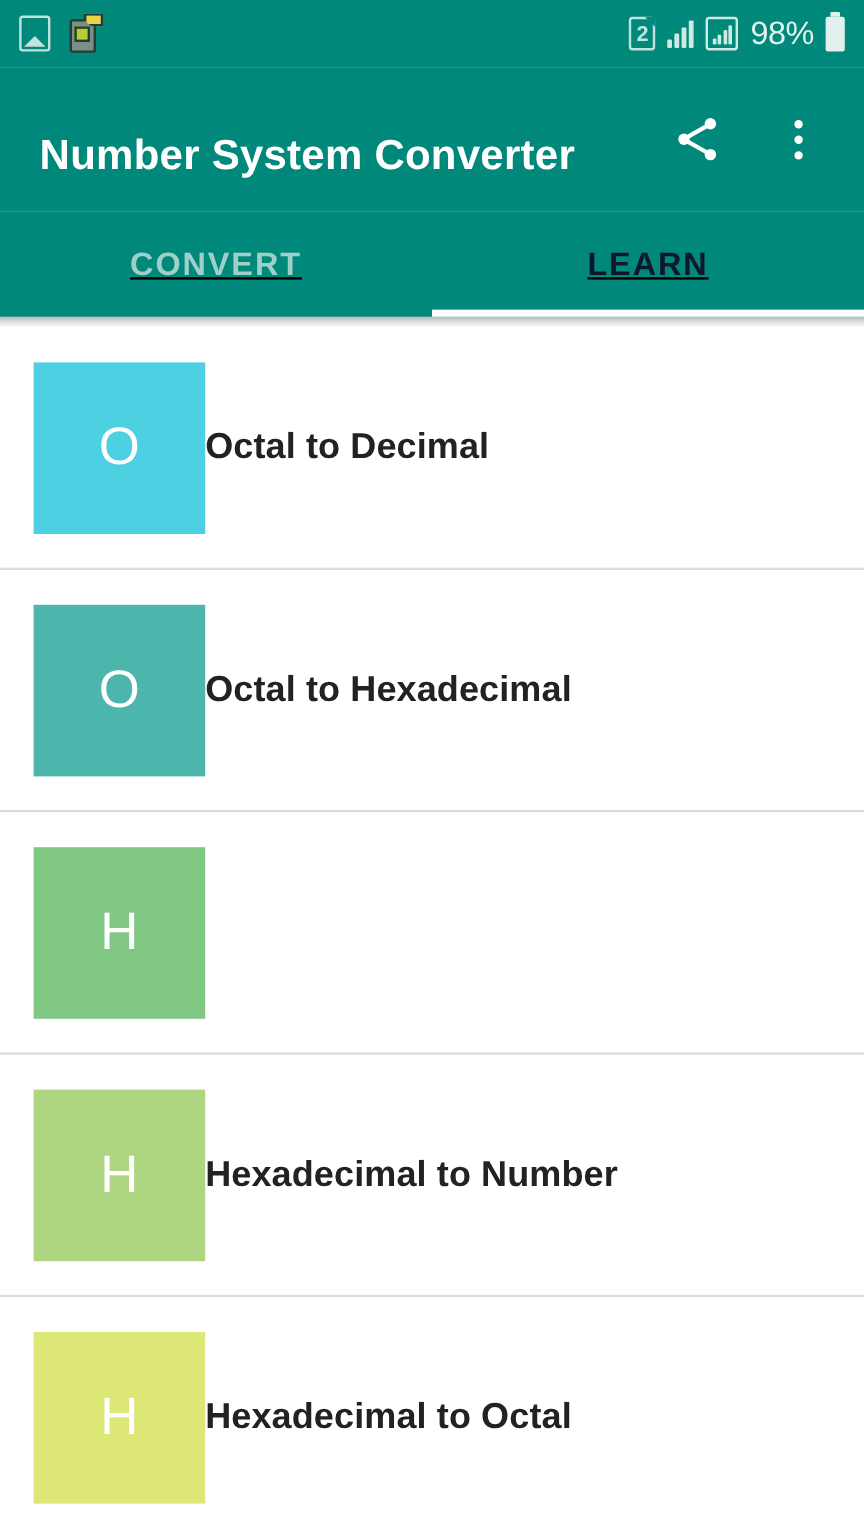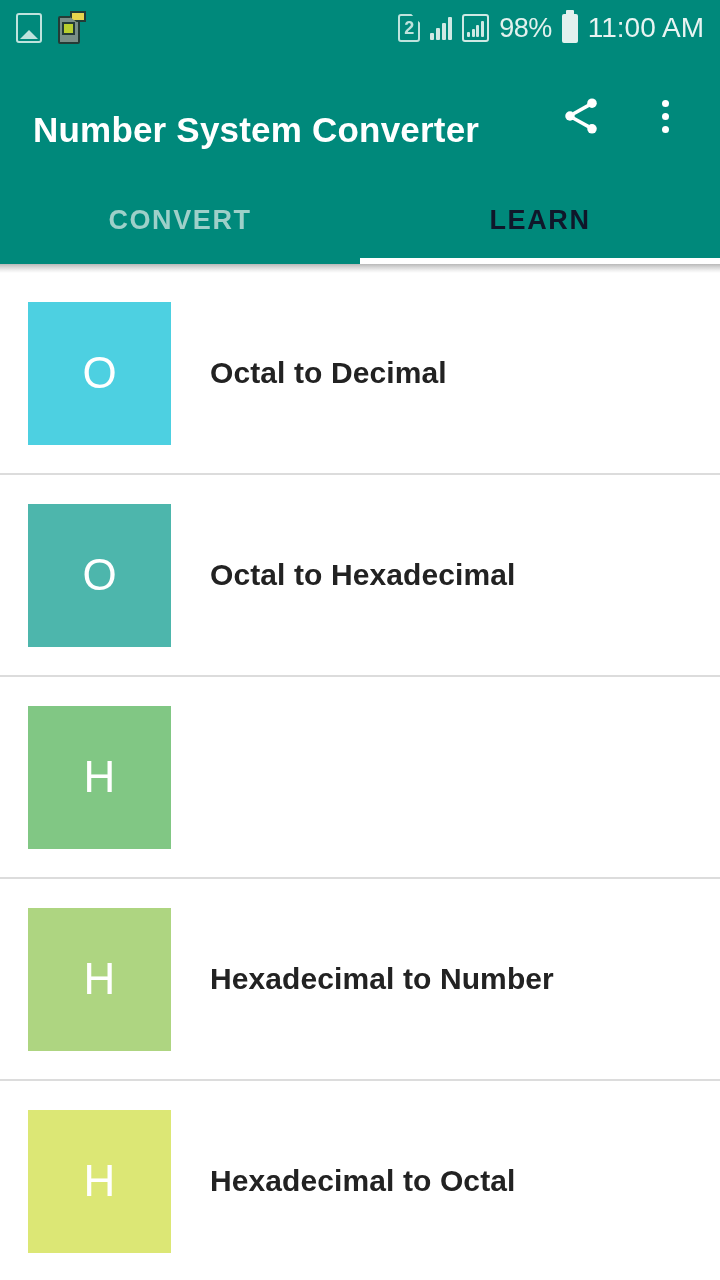--- a/index.html
+++ b/index.html
@@ -171,21 +171,20 @@
   }
   .tile {
     width: 143px; height: 143px;
     flex: 0 0 auto;
     display: flex; align-items: center; justify-content: center;
     color: #ffffff;
     font-size: 44px;
     font-weight: 500;
   }
   .item-label {
-    margin-left: 39px;
     font-size: 30px;
     font-weight: bold;
     color: #222222;
     letter-spacing: 0.1px;
   }
   .list-item:last-child { border-bottom: 2px solid #dcdcdc; }
 </style>
 </head>
 <body>
 
@@ -209,21 +208,20 @@
     <span class="boxed-signal">
       <span class="bars">
           <i></i>
           <i></i>
           <i></i>
           <i></i>
         </span>
     </span>
     <span class="battery-pct">98%</span>
     <span class="battery"></span>
-    <span class="clock">11:00 AM</span>
   </div>
 </div>
 
 <div class="app-bar" style="background: rgb(0, 137, 123);">
   <div class="app-title">Number System Converter</div>
   <div class="appbar-action share">
     <svg width="44" height="44" viewBox="0 0 24 24">
       <circle cx="18" cy="5" r="2.6" fill="#ffffff"></circle>
       <circle cx="18" cy="19" r="2.6" fill="#ffffff"></circle>
       <circle cx="6" cy="12" r="2.6" fill="#ffffff"></circle>
@@ -233,21 +231,21 @@
   </div>
   <div class="appbar-action">
     <span class="kebab">
       <span></span>
         <span></span>
         <span></span>
     </span>
   </div>
 </div>
 
-<div class="tabs" style="background: rgb(0, 137, 123);">
+<div class="tabs" style="background: rgb(0, 137, 123); text-decoration: underline;">
   <div class="tab inactive">CONVERT</div>
   <div class="tab active">LEARN</div>
   <div class="tab-indicator" style="background: rgb(255, 255, 255);"></div>
 </div>
 <div class="content-shadow"></div>
 
 <div class="list">
 
   <div class="list-item">
     <div class="tile" style="background: rgb(77, 208, 225);">O</div>

